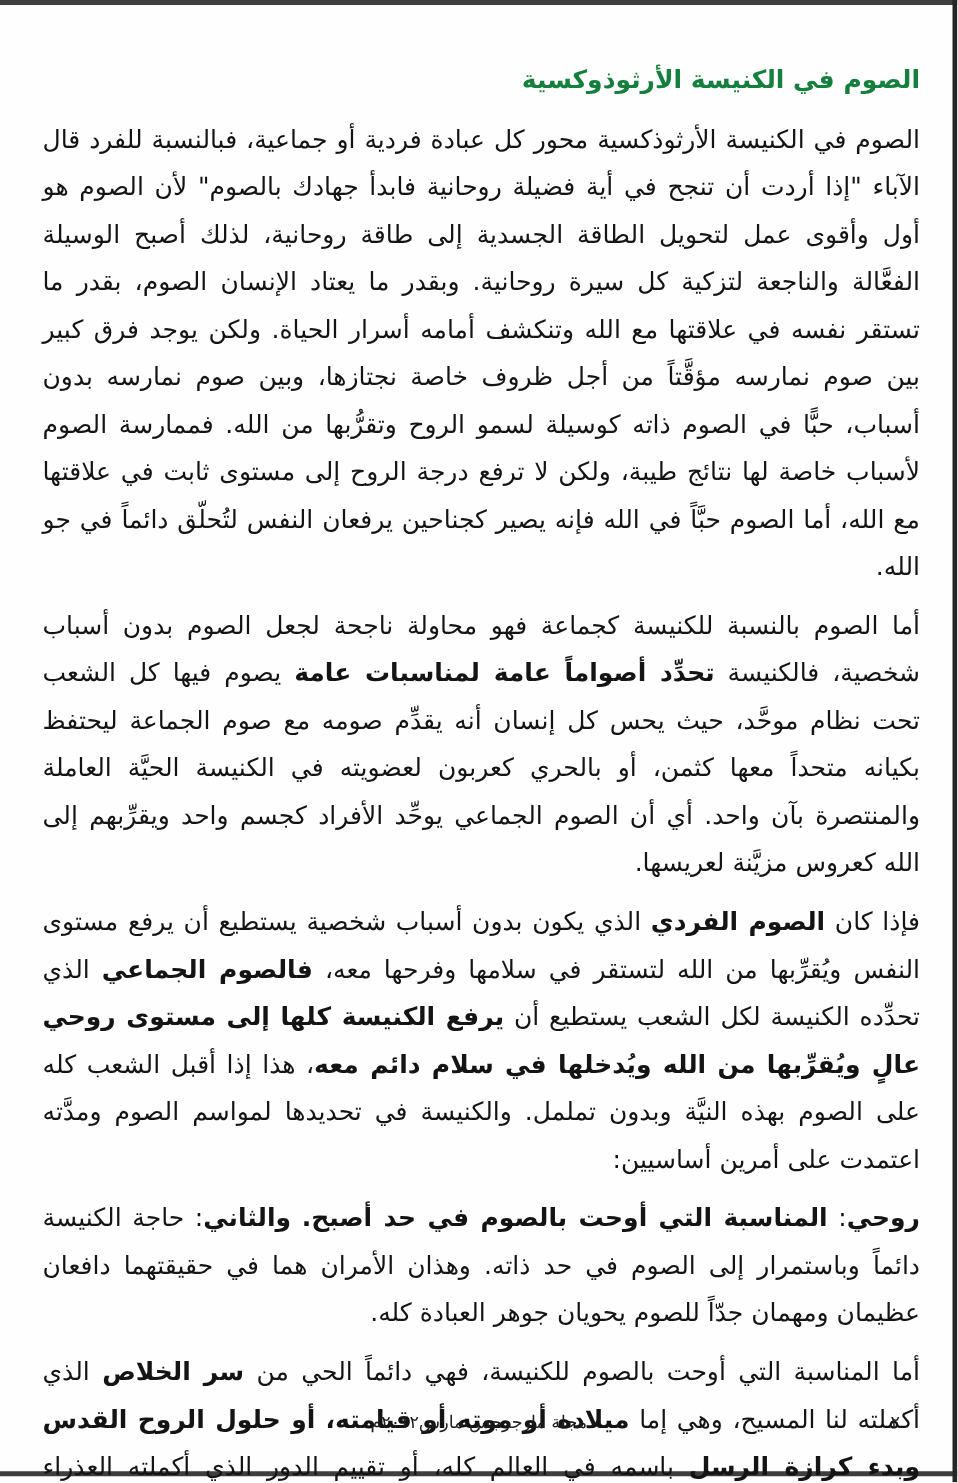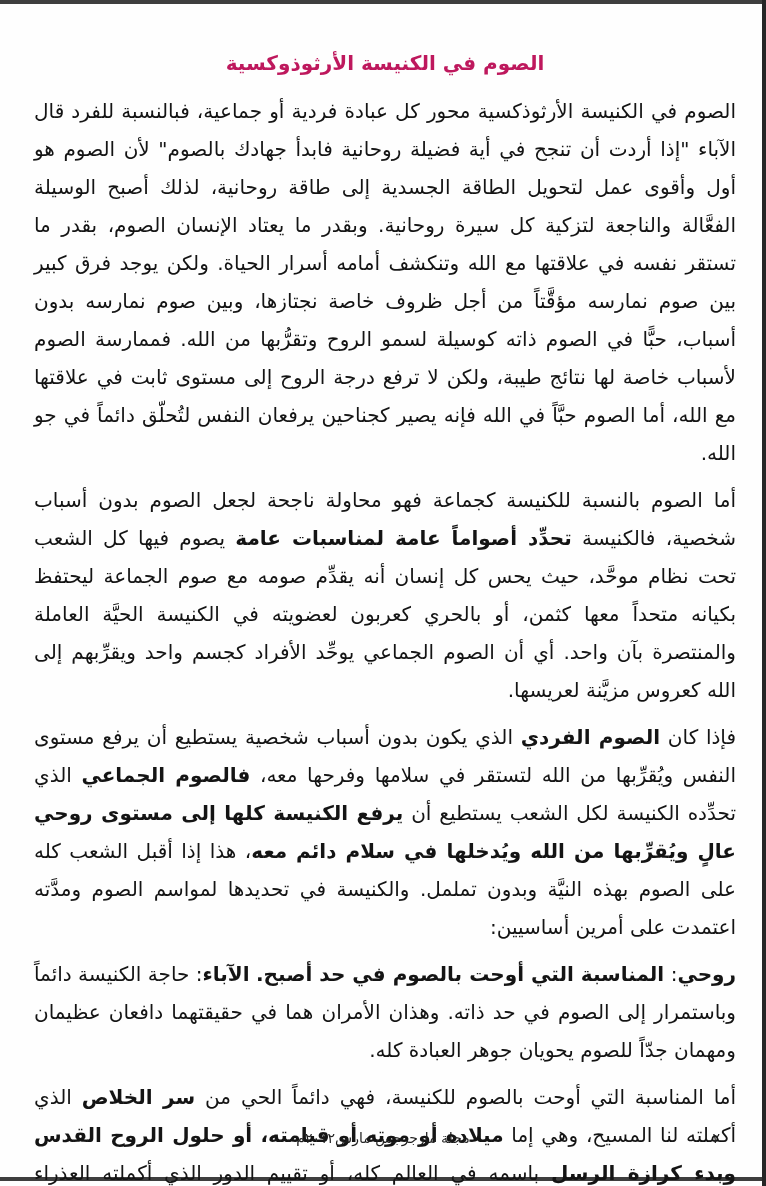--- a/index.html
+++ b/index.html
@@ -15,24 +15,24 @@
   .edge-top    { position: absolute; top: 0; left: 0; width: 766px; height: 4px; background: #3e3e3e; }
   .edge-bottom { position: absolute; top: 1177px; left: 0; width: 766px; height: 4px; background: #3e3e3e; }
   .edge-right  { position: absolute; top: 0; right: 0; width: 4px; height: 1186px; background: #262626; }
 
   .content {
     position: absolute;
     top: 0; right: 30px; left: 34px;
     direction: rtl;
   }
   .doc-title {
-    text-align: center;
+    text-align: right;
     font-size: 20px;
     font-weight: bold;
-    color: #be185d;
+    color: #15803d;
     margin: 48px 0 14px 0;
     line-height: 30px;
   }
   .para {
     margin: 0 0 9px 0;
     font-size: 20px;
     line-height: 38px;
     text-align: justify;
     text-justify: inter-word;
   }
@@ -66,21 +66,21 @@
   <div class="edge-bottom"></div>
   <div class="edge-right"></div>
 
   <div class="content">
     <h1 class="doc-title">الصوم في الكنيسة الأرثوذوكسية</h1>
 
     <div>
         <p class="para"><span>الصوم في الكنيسة الأرثوذكسية محور كل عبادة فردية أو جماعية، فبالنسبة للفرد قال الآباء "إذا أردت أن تنجح في أية فضيلة روحانية فابدأ جهادك بالصوم" لأن الصوم هو أول وأقوى عمل لتحويل الطاقة الجسدية إلى طاقة روحانية، لذلك أصبح الوسيلة الفعَّالة والناجعة لتزكية كل سيرة روحانية. وبقدر ما يعتاد الإنسان الصوم، بقدر ما تستقر نفسه في علاقتها مع الله وتنكشف أمامه أسرار الحياة. ولكن يوجد فرق كبير بين صوم نمارسه مؤقَّتاً من أجل ظروف خاصة نجتازها، وبين صوم نمارسه بدون أسباب، حبًّا في الصوم ذاته كوسيلة لسمو الروح وتقرُّبها من الله. فممارسة الصوم لأسباب خاصة لها نتائج طيبة، ولكن لا ترفع درجة الروح إلى مستوى ثابت في علاقتها مع الله، أما الصوم حبَّاً في الله فإنه يصير كجناحين يرفعان النفس لتُحلّق دائماً في جو الله.</span></p>
         <p class="para"><span>أما الصوم بالنسبة للكنيسة كجماعة فهو محاولة ناجحة لجعل الصوم بدون أسباب شخصية، فالكنيسة </span><b>تحدِّد أصواماً عامة لمناسبات عامة</b><span> يصوم فيها كل الشعب تحت نظام موحَّد، حيث يحس كل إنسان أنه يقدِّم صومه مع صوم الجماعة ليحتفظ بكيانه متحداً معها كثمن، أو بالحري كعربون لعضويته في الكنيسة الحيَّة العاملة والمنتصرة بآن واحد. أي أن الصوم الجماعي يوحِّد الأفراد كجسم واحد ويقرِّبهم إلى الله كعروس مزيَّنة لعريسها.</span></p>
         <p class="para"><span>فإذا كان </span><b>الصوم الفردي</b><span> الذي يكون بدون أسباب شخصية يستطيع أن يرفع مستوى النفس ويُقرِّبها من الله لتستقر في سلامها وفرحها معه، </span><b>فالصوم الجماعي</b><span> الذي تحدِّده الكنيسة لكل الشعب يستطيع أن </span><b>يرفع الكنيسة كلها إلى مستوى روحي عالٍ ويُقرِّبها من الله ويُدخلها في سلام دائم معه</b><span>، هذا إذا أقبل الشعب كله على الصوم بهذه النيَّة وبدون تململ. والكنيسة في تحديدها لمواسم الصوم ومدَّته اعتمدت على أمرين أساسيين:</span></p>
-        <p class="para"><b>روحي</b><span>: </span><b>المناسبة التي أوحت بالصوم في حد أصبح.</b><span> </span><b>الآباء</b><span>: حاجة الكنيسة دائماً وباستمرار إلى الصوم في حد ذاته. وهذان الأمران هما في حقيقتهما دافعان عظيمان ومهمان جدّاً للصوم يحويان جوهر العبادة كله.</span></p>
+        <p class="para"><b>روحي</b><span>: </span><b>المناسبة التي أوحت بالصوم في حد أصبح.</b><span> </span><b>والثاني</b><span>: حاجة الكنيسة دائماً وباستمرار إلى الصوم في حد ذاته. وهذان الأمران هما في حقيقتهما دافعان عظيمان ومهمان جدّاً للصوم يحويان جوهر العبادة كله.</span></p>
         <p class="para"><span>أما المناسبة التي أوحت بالصوم للكنيسة، فهي دائماً الحي من </span><b>سر الخلاص</b><span> الذي أكملته لنا المسيح، وهي إما </span><b>ميلاده أو موته أو قيامته، أو حلول الروح القدس وبدء كرازة الرسل</b><span> باسمه في العالم كله، أو تقييم الدور الذي أكملته العذراء يستطيع مريم في قبولها سر الخلاص الإلهي الذي كان مخفياً فيها.</span></p>
       </div>
 
     <div class="crosses">
       <svg class="cross-icon" viewBox="0 0 17 24" xmlns="http://www.w3.org/2000/svg">
         <path d="M6.2 1 H10.8 V6 H16 V10.6 H10.8 V23 H6.2 V10.6 H1 V6 H6.2 Z" fill="#ffffff" stroke="#000000" stroke-width="1.6"></path>
       </svg>
       <svg class="cross-icon" viewBox="0 0 17 24" xmlns="http://www.w3.org/2000/svg">
         <path d="M6.2 1 H10.8 V6 H16 V10.6 H10.8 V23 H6.2 V10.6 H1 V6 H6.2 Z" fill="#ffffff" stroke="#000000" stroke-width="1.6"></path>
       </svg>

